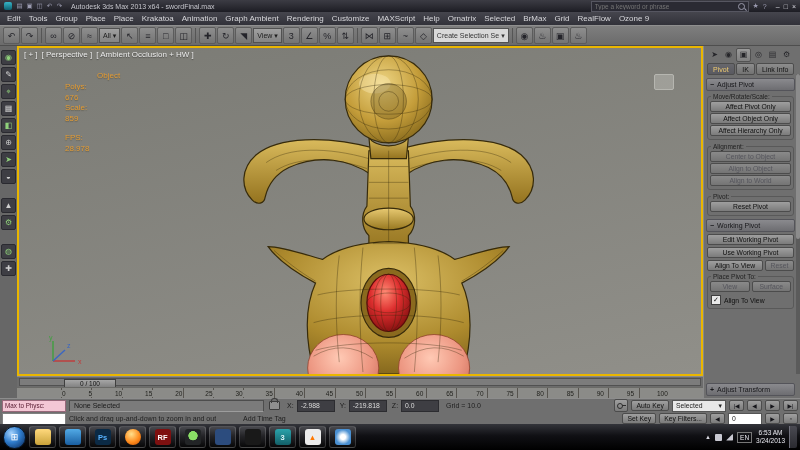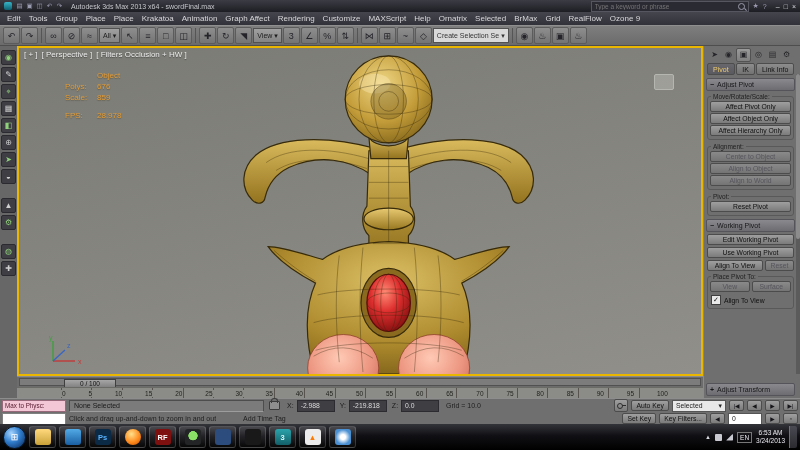--- a/index.html
+++ b/index.html
@@ -44,21 +44,21 @@
   .lic:nth-child(even){color:#cfcfcf;}
   .lgap{height:10px;flex:0 0 auto;}
   
   .viewport{position:absolute;left:17px;top:46px;width:686px;height:330px;box-sizing:border-box;
             border:2px solid #eab600;background:linear-gradient(168deg,#7b7b75,#908f89);}
   .viewport svg.model{position:absolute;left:0;top:0;width:100%;height:100%;}
   .vp-label{position:absolute;top:2px;left:5px;display:flex;gap:4px;font-size:8px;color:#ececec;
             text-shadow:0 1px 1px rgba(40,40,40,.6);}
   .vp-stats{position:absolute;top:23px;left:46px;font-size:8px;color:#e29a33;line-height:1.35;
             text-shadow:0 1px 1px rgba(50,40,10,.35);}
-  .vp-stats .r{display:flex;}
+  .vp-stats .r{display:flex;flex-direction:column;}
   .vp-stats .l{width:32px;}
   .vp-stats .total{margin-left:32px;}
   .vp-stats .fps{margin-top:8px;}
   .viewcube{position:absolute;top:26px;right:27px;width:18px;height:14px;background:#a4a49e;
             border:1px solid #c0c0ba;border-radius:2px;opacity:.85;}
   .axis{position:absolute;left:26px;bottom:5px;}
   
   .cpanel{position:absolute;left:703px;top:46px;width:97px;height:352px;background:#6f6f6f;
           border-left:1px solid #8a8a8a;box-sizing:border-box;display:flex;flex-direction:column;
           font-size:7px;padding:1px 5px 1px 2px;}
@@ -201,21 +201,21 @@
   </div>
 
   <div class="menubar">
     <span class="mi">Edit</span>
     <span class="mi">Tools</span>
     <span class="mi">Group</span>
     <span class="mi">Place</span>
     <span class="mi">Place</span>
     <span class="mi">Krakatoa</span>
     <span class="mi">Animation</span>
-    <span class="mi">Graph Affect</span>
+    <span class="mi">Graph Ambient</span>
     <span class="mi">Rendering</span>
     <span class="mi">Customize</span>
     <span class="mi">MAXScript</span>
     <span class="mi">Help</span>
     <span class="mi">Ornatrix</span>
     <span class="mi">Selected</span>
     <span class="mi">BrMax</span>
     <span class="mi">Grid</span>
     <span class="mi">RealFlow</span>
     <span class="mi">Ozone 9</span>
@@ -355,21 +355,21 @@
         <ellipse cx="372" cy="258" rx="22" ry="10"></ellipse>
           <ellipse cx="372" cy="258" rx="8" ry="29"></ellipse>
         <ellipse cx="372" cy="258" rx="15" ry="29"></ellipse>
         <path d="M296,312 Q326,294 356,314"></path>
           <path d="M388,314 Q418,294 448,312"></path>
       </g>
     </svg>
     <div class="vp-label">
       <span>[ + ]</span>
       <span>[ Perspective ]</span>
-      <span>[ Filters Occlusion + HW ]</span>
+      <span>[ Ambient Occlusion + HW ]</span>
     </div>
     <div class="vp-stats">
       <div class="total">Object</div>
       <div class="r">
           <span class="l">Polys:</span>
           <span>676</span>
         </div>
       <div class="r">
           <span class="l">Scale:</span>
           <span>859</span>

